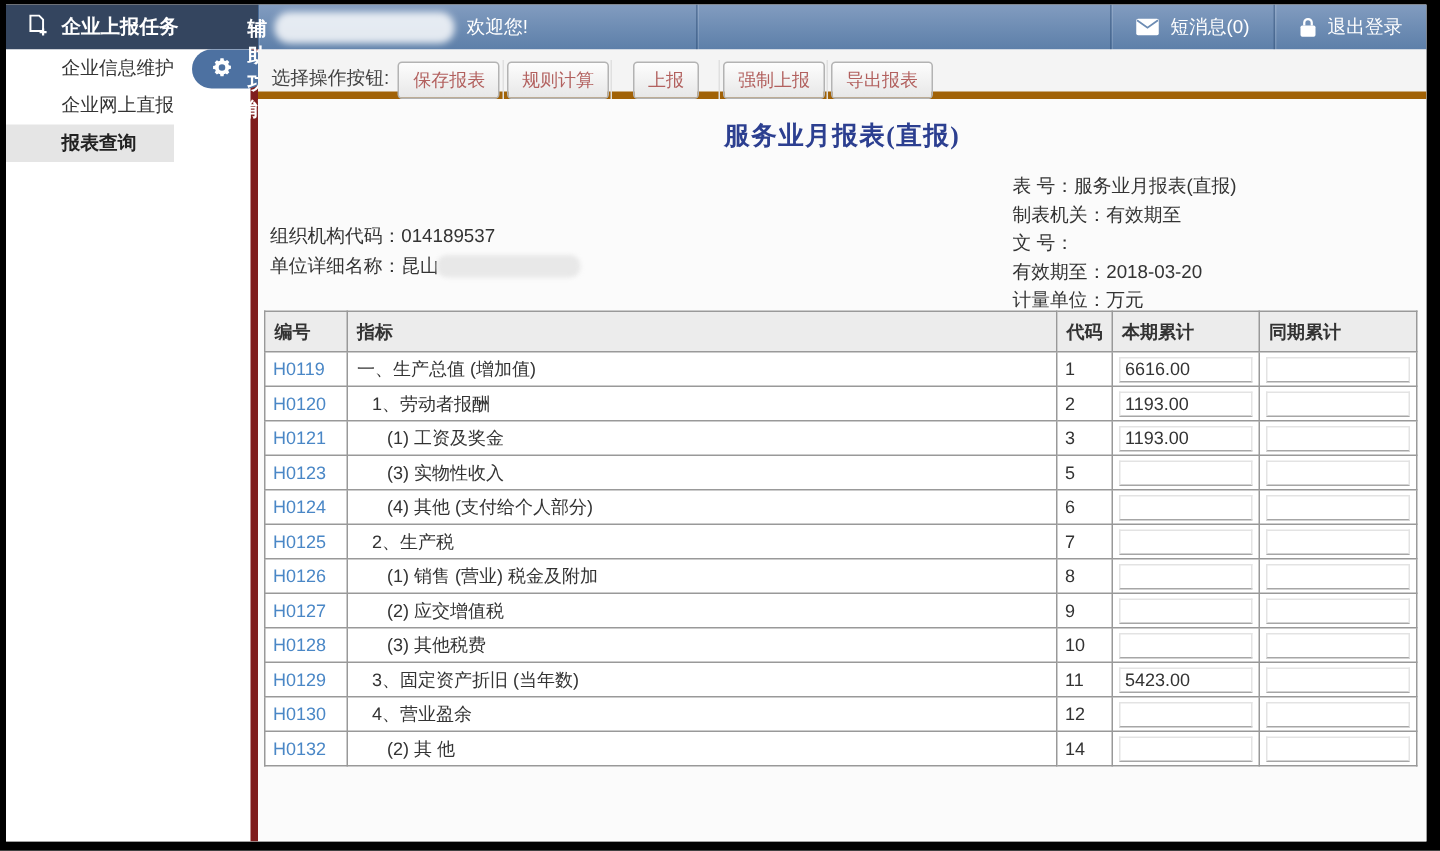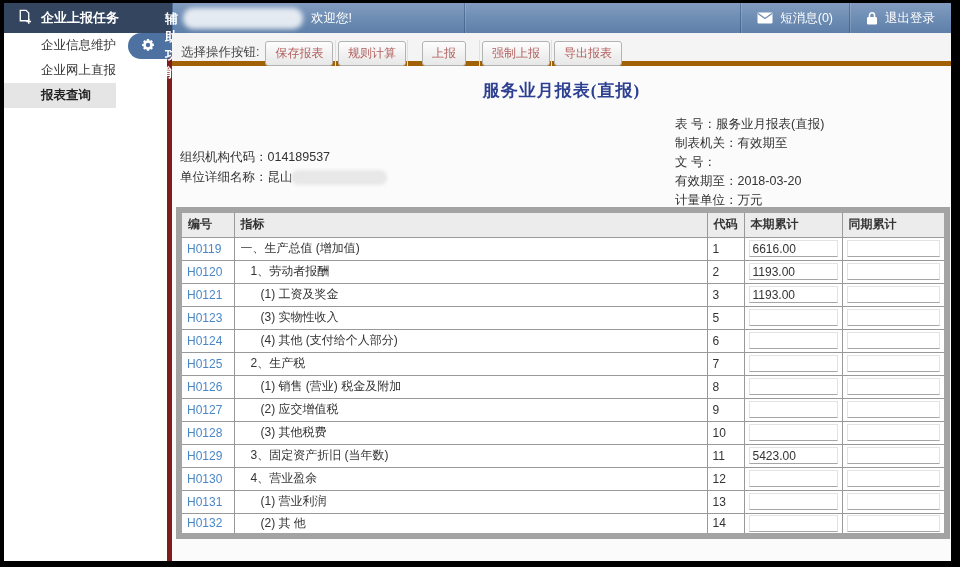--- a/index.html
+++ b/index.html
@@ -42,21 +42,21 @@
 
   .content { flex:1; position:relative; background:#fbfbfb; overflow:hidden; }
   .report-title { position:absolute; top:13px; left:0; width:100%; text-align:center; font-family:"Liberation Serif","DejaVu Serif",serif; font-size:17px; font-weight:bold; color:var(--c-title); letter-spacing:1px; }
 
   .left-info { position:absolute; left:8px; top:81px; font-size:12.5px; color:#333; line-height:20px; }
   .blur-unit { display:inline-block; width:96px; height:15px; background:#e8e8e8; border-radius:7px; filter:blur(1.5px); vertical-align:middle; margin-left:-2px; }
 
   .meta-block { position:absolute; left:503px; top:49px; font-size:12.5px; color:#333; line-height:19px; }
 
   
-  .report-table { position:absolute; left:4px; top:141px; width:768px; border-collapse:collapse; background:#fff; border:6px solid #a3a3a3; font-size:12px; color:#333; table-layout:fixed; }
+  .report-table { position:absolute; left:4px; top:141px; width:768px; border-collapse:collapse; background:#fff; border:1px solid #a3a3a3; font-size:12px; color:#333; table-layout:fixed; }
   .report-table th, .report-table td { border:1px solid #999; overflow:hidden; white-space:nowrap; }
   .report-table th { background:#ececec; text-align:left; font-weight:bold; height:27px; padding-left:6px; color:#333; }
   .report-table td { height:23px; }
   .code-cell a { color:var(--c-link); text-decoration:none; padding-left:5px; cursor:pointer; }
   .seq-cell { padding-left:5px; }
   .ind-cell { padding-left:6px; }
   .val-cell input { display:block; width:calc(100% - 8px); margin:0 4px; height:17px; border:1px solid #e3e3e3; border-bottom:1px solid #a6a6a6; background:#fff; font-family:inherit; font-size:12px; color:#333; padding:0 3px; }
 </style>
 </head>
 <body>
@@ -307,31 +307,20 @@
                   <td class="ind-cell" style="padding-left: 16px;">4、营业盈余</td>
                   <td class="seq-cell">12</td>
                   <td class="val-cell">
                     <input type="text" style="">
                   </td>
                   <td class="val-cell">
                     <input type="text" style="">
                   </td>
                 </tr>
 
-                <tr class="data-row">
-                  <td class="code-cell"><a href="#">H0131</a></td>
-                  <td class="ind-cell" style="padding-left: 26px;">(1) 营业利润</td>
-                  <td class="seq-cell">13</td>
-                  <td class="val-cell">
-                    <input type="text" style="">
-                  </td>
-                  <td class="val-cell">
-                    <input type="text" style="">
-                  </td>
-                </tr>
 
                 <tr class="data-row">
                   <td class="code-cell"><a href="#">H0132</a></td>
                   <td class="ind-cell" style="padding-left: 26px;">(2) 其 他</td>
                   <td class="seq-cell">14</td>
                   <td class="val-cell">
                     <input type="text" style="">
                   </td>
                   <td class="val-cell">
                     <input type="text" style="">

